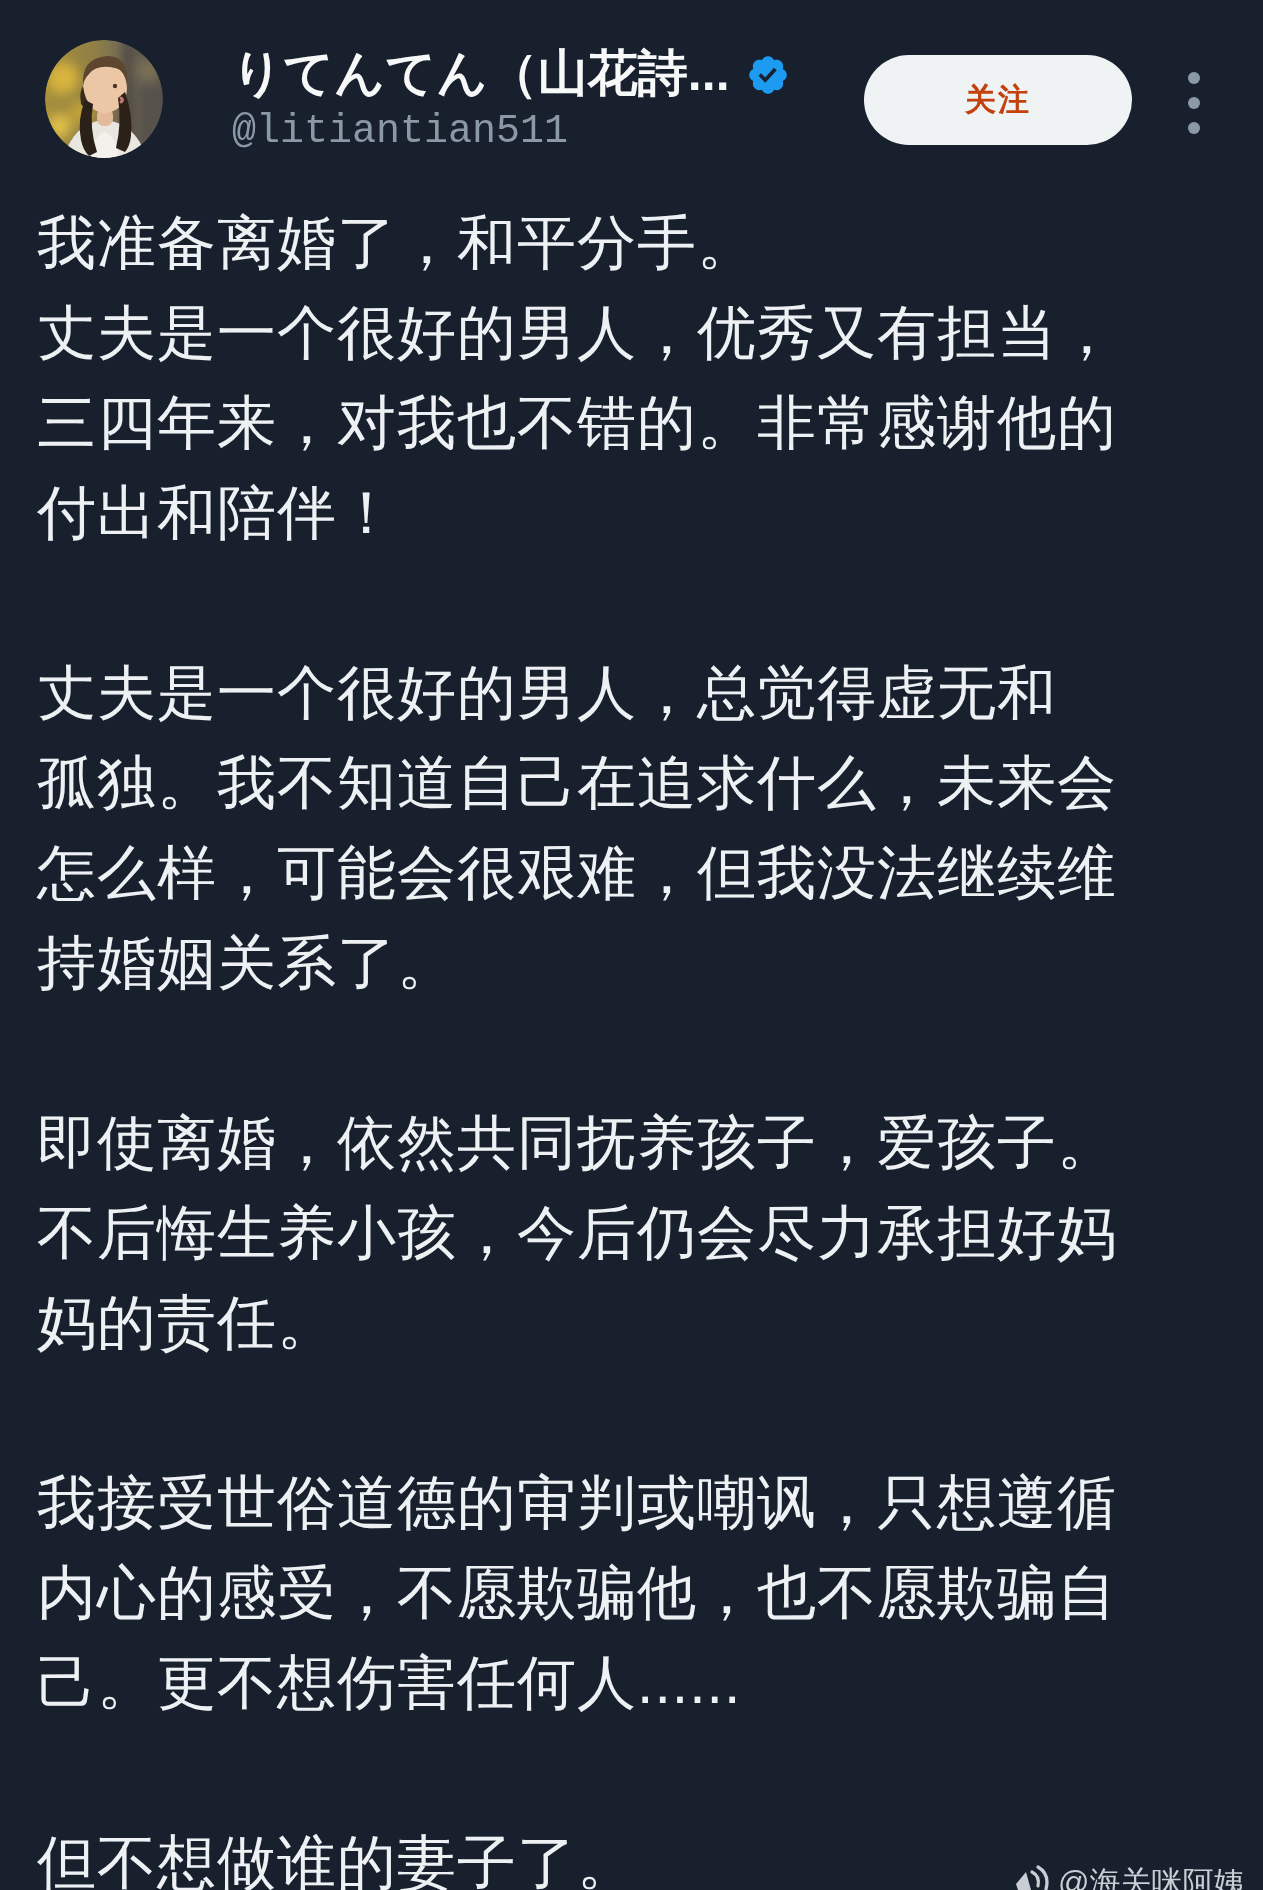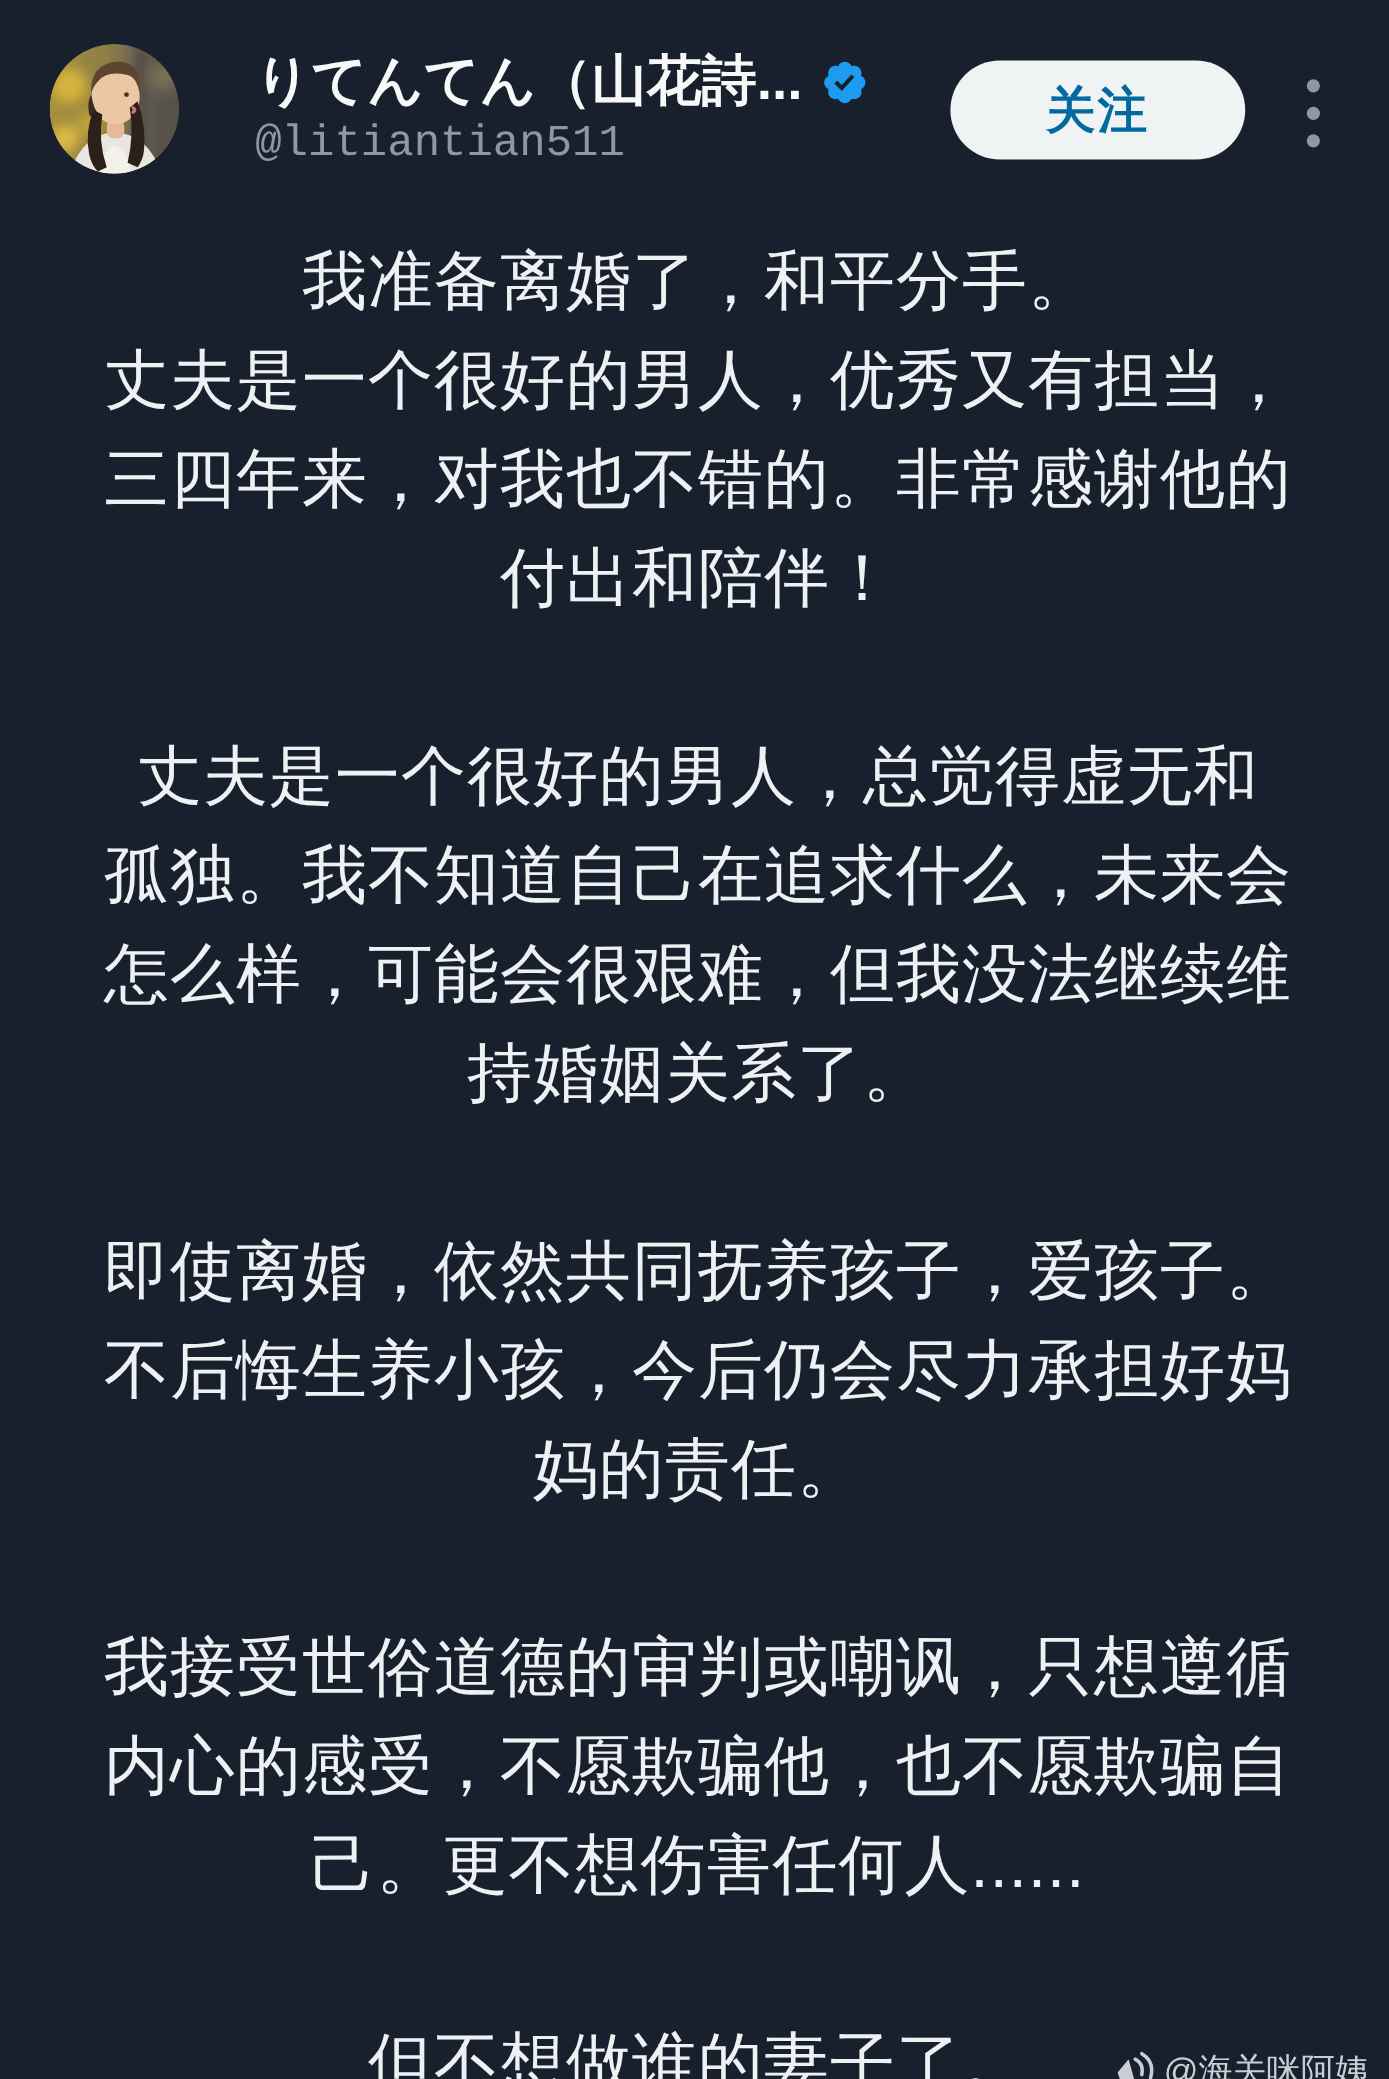--- a/index.html
+++ b/index.html
@@ -69,22 +69,22 @@
     width: 268px; height: 90px;
     background: #eff3f4;
     border: none;
     border-radius: 46px;
     display: flex;
     align-items: center;
     justify-content: center;
     cursor: pointer;
   }
   .follow-btn span {
-    color: #0369a1;
-    font-size: 45px;
+    color: #c2410c;
+    font-size: 31px;
     font-weight: 700;
     letter-spacing: 2px;
   }
 
   .kebab {
     position: absolute;
     left: 1186px; top: 72px;
     width: 16px; height: 62px;
     display: flex;
     flex-direction: column;
@@ -104,23 +104,22 @@
     position: absolute;
     left: 37px; top: 198px;
     width: 1195px;
     color: #eef1f3;
     font-size: 59px;
     font-weight: 500;
     line-height: 90px;
     letter-spacing: 1px;
   }
   .tweet-text p {
-    margin: 12px;
+    margin: 0;
     white-space: pre-line;
-    text-align: center;
   }
   .tweet-text p + p {
     margin-top: 90px; 
   }
 
   
   .watermark {
     position: absolute;
     left: 1014px; top: 1862px;
     display: flex;

